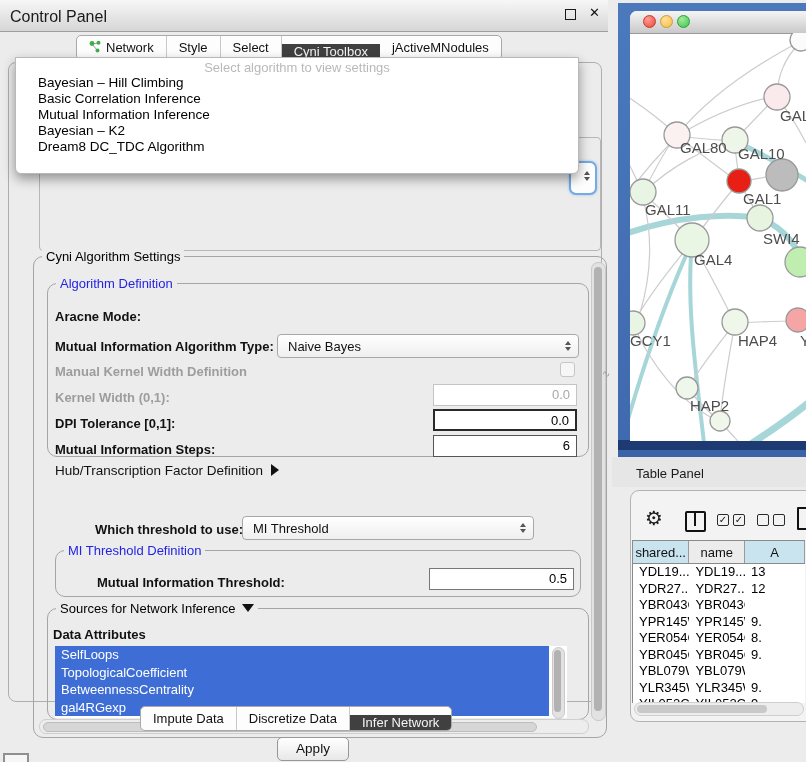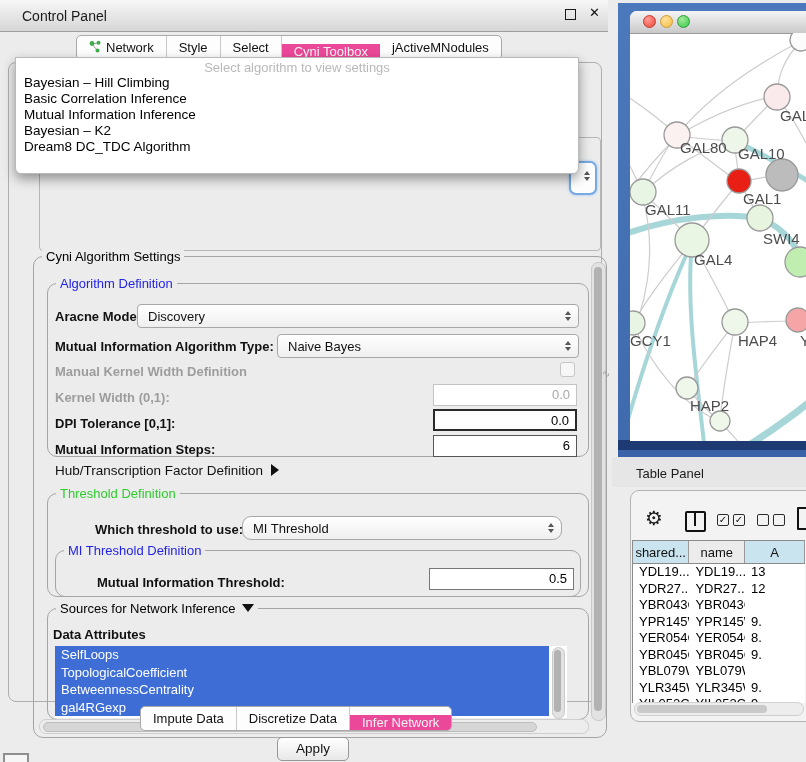--- a/index.html
+++ b/index.html
@@ -4,49 +4,49 @@
 <style>
   html,body{margin:0;padding:0;}
   body{width:806px;height:762px;position:relative;overflow:hidden;background:#ececec;
        font-family:"Liberation Sans",sans-serif;-webkit-font-smoothing:antialiased;}
   .abs{position:absolute;}
 
   
   #control-panel{left:0;top:0;width:608px;height:762px;background:#ececec;}
   #cp-titlebar{left:0;top:0;width:608px;height:31px;
     background:linear-gradient(#f7f7f7,#d6d6d6);border-bottom:1px solid #9e9e9e;}
-  #cp-title{left:10px;top:8px;font-size:14px;color:#1a1a1a;margin-left:12px;}
+  #cp-title{left:10px;top:8px;font-size:16px;color:#1a1a1a;}
   #cp-float-btn{right:32px;top:9px;width:9px;height:9px;border:1.5px solid #1a1a1a;background:transparent;}
   #cp-close-btn{right:8px;top:5px;font-size:13px;font-weight:bold;color:#111;font-family:"DejaVu Sans",sans-serif;}
   #tiny-top-line{left:8px;top:0;width:2px;height:5px;background:#bbb;}
 
   
   .tabbar{height:23px;display:flex;align-items:stretch;background:#fdfdfd;border:1px solid #a9a9a9;
     border-radius:5px;font-size:13px;color:#111;overflow:hidden;}
   .tab{display:flex;align-items:center;gap:5px;padding:0 12px;border-right:1px solid #c9c9c9;cursor:default;white-space:nowrap;}
   .tab:last-child{border-right:none;}
-  .tab.sel{background:#ec4899;color:#f4f4f4;border-right:none;margin-top:8px;}
+  .tab.sel{background:#404040;color:#f4f4f4;border-right:none;margin-top:8px;}
   #top-tabbar{left:76px;top:35px;}
   #bottom-tabbar{left:140px;top:706px;}
 
   
   #cp-body{left:8px;top:62px;width:592px;height:638px;border:1px solid #aeaeae;border-radius:8px;background:#ececec;}
 
   
   #bg-group{left:30px;top:74px;width:560px;height:112px;border:1px solid #b7b7b7;border-radius:4px;}
   #bg-combo-stepper{left:560px;top:98px;width:24px;height:30px;border:2px solid #77a9e2;border-radius:7px;
      background:#fdfdfd;box-shadow:0 0 3px #9cc2ec;}
   #bg-combo{left:36px;top:158px;width:536px;height:28px;border:1px solid #b5b5b5;border-radius:14px;
      background:linear-gradient(#fefefe,#f0f0f0);line-height:28px;font-size:13px;color:#b9b9b9;padding-left:16px;box-sizing:border-box;}
 
   
   #algo-popup{left:15px;top:57px;width:562px;height:115px;background:#fff;border:1px solid #b9b9b9;
      border-radius:0 0 6px 6px;box-shadow:0 5px 12px rgba(0,0,0,.38);z-index:20;overflow:hidden;}
   #algo-prompt{height:15px;line-height:15px;text-align:center;color:#b9b9b9;font-size:13px;margin-top:2px;}
-  .algo-item{height:16px;line-height:16px;padding-left:8px;font-size:13.5px;color:#000;}
+  .algo-item{height:16px;line-height:16px;padding-left:22px;font-size:13.5px;color:#000;}
   .algo-item.bold{font-weight:bold;}
 
   
   .fs{border:1px solid #a5a5a5;border-radius:10px;}
   .legend{position:absolute;top:-8px;left:8px;background:#ececec;padding:0 4px;font-size:13px;white-space:nowrap;}
   .legend.blue{color:#2323e6;}
   .legend.green{color:#2ecc2e;}
 
   #fs-cyni{left:24px;top:193px;width:572px;height:480px;}
   #fs-algdef{left:38px;top:220px;width:540px;height:172px;}
@@ -171,27 +171,20 @@
 
     <div id="fs-cyni" class="abs fs">
       <span class="legend">Cyni Algorithm Settings</span>
     </div>
 
     <div id="fs-algdef" class="abs fs">
       <span class="legend blue">Algorithm Definition</span>
     </div>
 
     <span class="abs flabel" style="left:46px;top:246px;">Aracne Mode:</span>
-    <div class="abs combo" style="left:128px;top:241px;width:442px;">
-      <span>Discovery</span>
-      <span class="stepper">
-          <span class="tri-up"></span>
-          <span class="tri-dn"></span>
-        </span>
-    </div>
 
     <span class="abs flabel" style="left:46px;top:276px;">Mutual Information Algorithm Type:</span>
     <div class="abs combo" style="left:268px;top:271px;width:302px;">
       <span>Naive Bayes</span>
       <span class="stepper">
           <span class="tri-up"></span>
           <span class="tri-dn"></span>
         </span>
     </div>
 
@@ -204,25 +197,22 @@
     <span class="abs flabel" style="left:46px;top:353px;">DPI Tolerance [0,1]:</span>
     <div class="abs field" style="left:424px;top:346px;width:144px;border:2px solid #2a2a2a;color:#000;">0.0</div>
 
     <span class="abs flabel" style="left:46px;top:379px;">Mutual Information Steps:</span>
     <div class="abs field" style="left:424px;top:372px;width:144px;border:1px solid #555;color:#000;">6</div>
 
     <span class="abs" style="left:46px;top:400px;font-size:13.5px;color:#111;">
       <span>Hub/Transcription Factor Definition</span><span class="arrow-right"></span>
     </span>
 
-    <div id="fs-threshold" class="abs fs">
-      <span class="legend green">Threshold Definition</span>
-    </div>
     <span class="abs flabel" style="left:86px;top:459px;">Which threshold to use:</span>
-    <div class="abs combo" style="left:233px;top:453px;width:320px;border-radius:9px;">
+    <div class="abs combo" style="left:233px;top:453px;width:292px;">
       <span>MI Threshold</span>
       <span class="stepper">
           <span class="tri-up"></span>
           <span class="tri-dn"></span>
         </span>
     </div>
 
     <div id="fs-mithr" class="abs fs">
       <span class="legend blue">MI Threshold Definition</span>
     </div>

